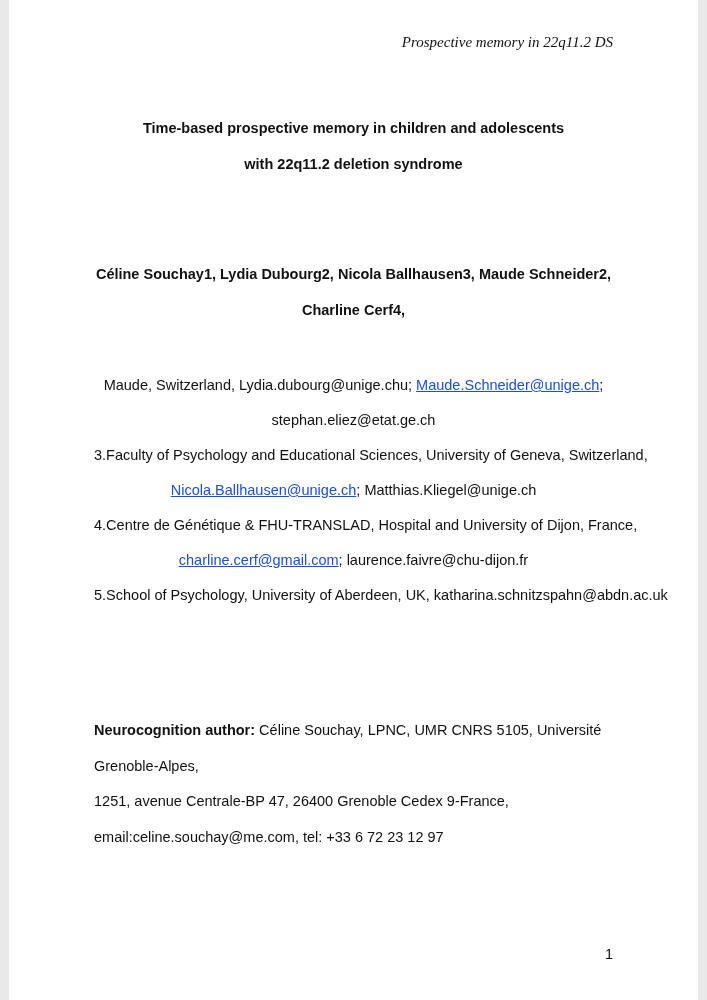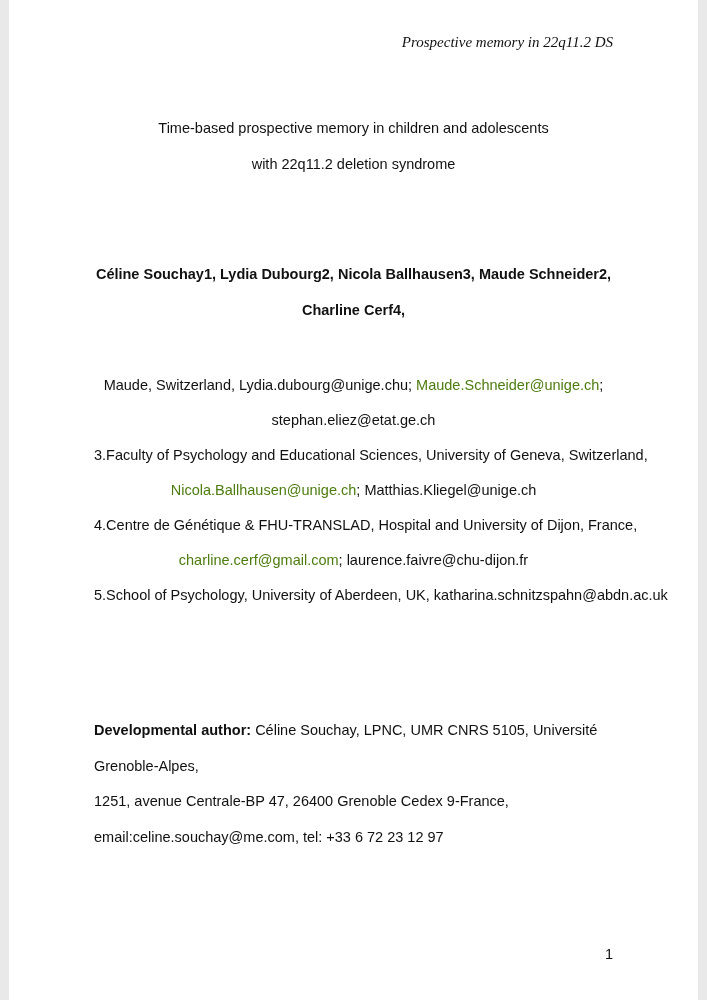--- a/index.html
+++ b/index.html
@@ -23,21 +23,21 @@
   .running-head {
     text-align: right;
     font-family: "Liberation Serif", serif;
     font-style: italic;
     font-size: 15px;
     line-height: 20px;
   }
   .title-block {
     margin-top: 58px;
     text-align: center;
-    font-weight: normal;
+    font-weight: bold;
   }
   .title-block .line {
     line-height: 36px;
   }
   .authors-block {
     margin-top: 74px;
     text-align: center;
     font-weight: bold;
   }
   .authors-block .line {
@@ -52,21 +52,22 @@
     white-space: nowrap;
   }
   .corresponding-block {
     margin-top: 100px;
     text-align: left;
   }
   .corresponding-block .line {
     line-height: 35.5px;
   }
   .u {
-    color: #4d7c0f;
+    text-decoration: underline;
+    color: #1d4ed8;
   }
   .b {
     font-weight: bold;
   }
   .page-number {
     position: absolute;
     right: 85px;
     bottom: 38px;
     font-size: 14.5px;
   }
@@ -99,20 +100,20 @@
     <div class="line"><span class="u">Nicola.Ballhausen@unige.ch</span><span>; Matthias.Kliegel@unige.ch</span></div>
 
     <div class="line">4.Centre de Génétique &amp; FHU-TRANSLAD, Hospital and University of Dijon, France,</div>
 
     <div class="line"><span class="u">charline.cerf@gmail.com</span><span>; laurence.faivre@chu-dijon.fr</span></div>
 
     <div class="line">5.School of Psychology, University of Aberdeen, UK, katharina.schnitzspahn@abdn.ac.uk</div>
   </div>
 
   <div class="corresponding-block">
-    <div class="line"><span class="b">Developmental author:</span><span> Céline Souchay, LPNC, UMR CNRS 5105, Université Grenoble-Alpes,</span></div>
+    <div class="line"><span class="b">Neurocognition author:</span><span> Céline Souchay, LPNC, UMR CNRS 5105, Université Grenoble-Alpes,</span></div>
     <div class="line">1251, avenue Centrale-BP 47, 26400 Grenoble Cedex 9-France,</div>
     <div class="line">email:celine.souchay@me.com, tel: +33 6 72 23 12 97</div>
   </div>
 
   <div class="page-number">1</div>
 
 </div>
 
 </body></html>

